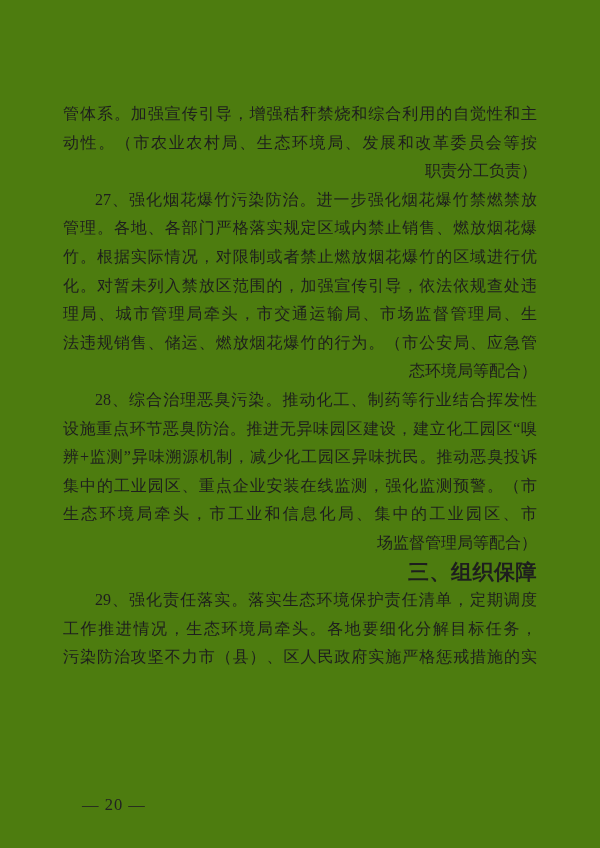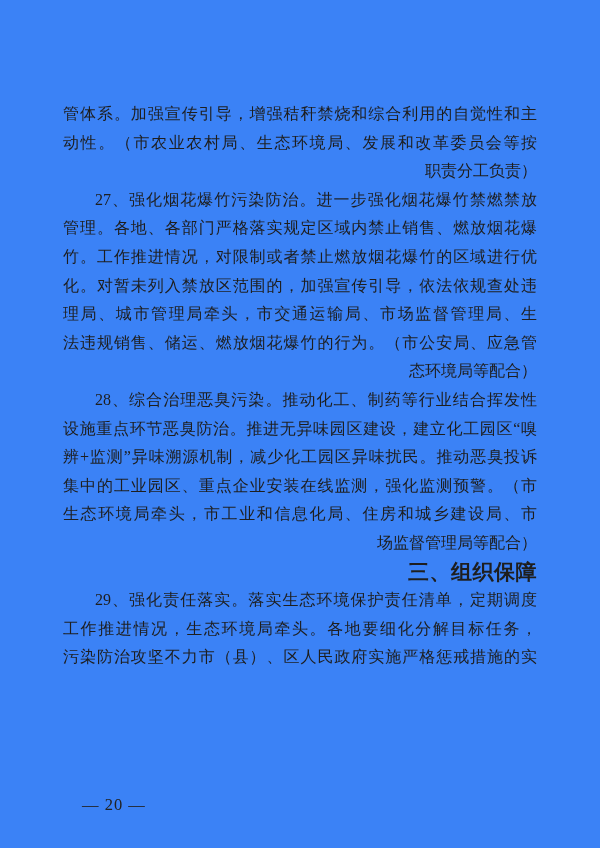--- a/index.html
+++ b/index.html
@@ -8,21 +8,21 @@
     height: 848px;
     background: #ffffff;
     position: relative;
     overflow: hidden;
     font-family: "Liberation Serif", "DejaVu Serif", serif;
     color: #1e1e1e;
   }
   .page {
     position: absolute;
     inset: 0;
-    background: #3b82f6;
+    background: #4d7c0f;
   }
   .textblock {
     position: absolute;
     left: 63px;
     top: 100px;
     width: 474px;
   }
   .para { margin: 0; padding: 0; }
   .ln {
     margin: 0;
@@ -68,33 +68,33 @@
 
     <section class="para">
       <p class="ln j">管体系。加强宣传引导，增强秸秆禁烧和综合利用的自觉性和主</p>
       <p class="ln j">动性。（市农业农村局、生态环境局、发展和改革委员会等按</p>
       <p class="ln left">职责分工负责）</p>
     </section>
 
     <section class="para">
       <p class="ln j indent">27、强化烟花爆竹污染防治。进一步强化烟花爆竹禁燃禁放</p>
       <p class="ln j">管理。各地、各部门严格落实规定区域内禁止销售、燃放烟花爆</p>
-      <p class="ln j">竹。工作推进情况，对限制或者禁止燃放烟花爆竹的区域进行优</p>
+      <p class="ln j">竹。根据实际情况，对限制或者禁止燃放烟花爆竹的区域进行优</p>
       <p class="ln j">化。对暂未列入禁放区范围的，加强宣传引导，依法依规查处违</p>
       <p class="ln j">理局、城市管理局牵头，市交通运输局、市场监督管理局、生</p>
       <p class="ln j">法违规销售、储运、燃放烟花爆竹的行为。（市公安局、应急管</p>
       <p class="ln left">态环境局等配合）</p>
     </section>
 
     <section class="para">
       <p class="ln j indent">28、综合治理恶臭污染。推动化工、制药等行业结合挥发性</p>
       <p class="ln j">设施重点环节恶臭防治。推进无异味园区建设，建立化工园区“嗅</p>
       <p class="ln j">辨+监测”异味溯源机制，减少化工园区异味扰民。推动恶臭投诉</p>
       <p class="ln j">集中的工业园区、重点企业安装在线监测，强化监测预警。（市</p>
-      <p class="ln j">生态环境局牵头，市工业和信息化局、住房和城乡建设局、市</p>
+      <p class="ln j">生态环境局牵头，市工业和信息化局、集中的工业园区、市</p>
       <p class="ln left">场监督管理局等配合）</p>
     </section>
 
     <h2 class="ln heading left">三、组织保障</h2>
 
     <section class="para">
       <p class="ln j indent">29、强化责任落实。落实生态环境保护责任清单，定期调度</p>
       <p class="ln j">工作推进情况，生态环境局牵头。各地要细化分解目标任务，</p>
       <p class="ln j">污染防治攻坚不力市（县）、区人民政府实施严格惩戒措施的实</p>
     </section>

